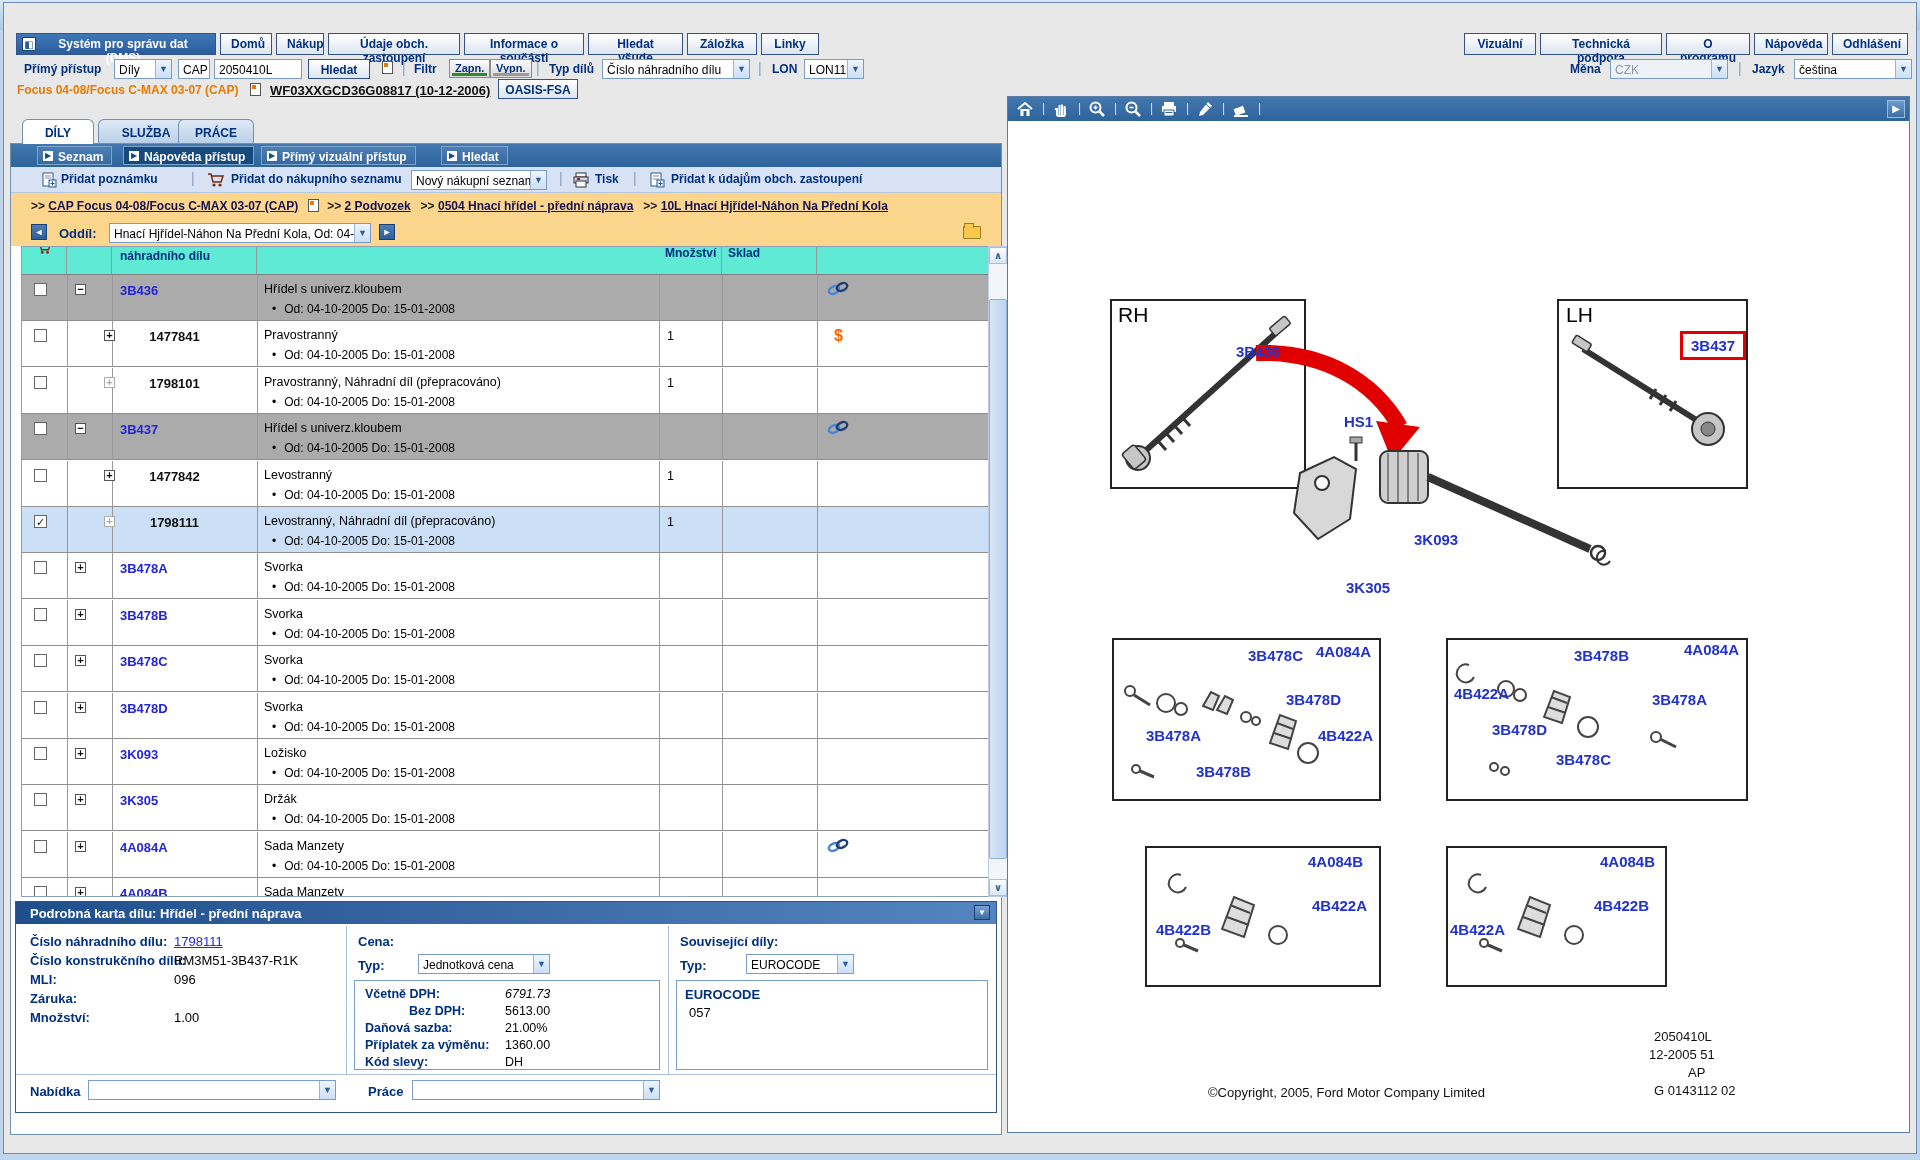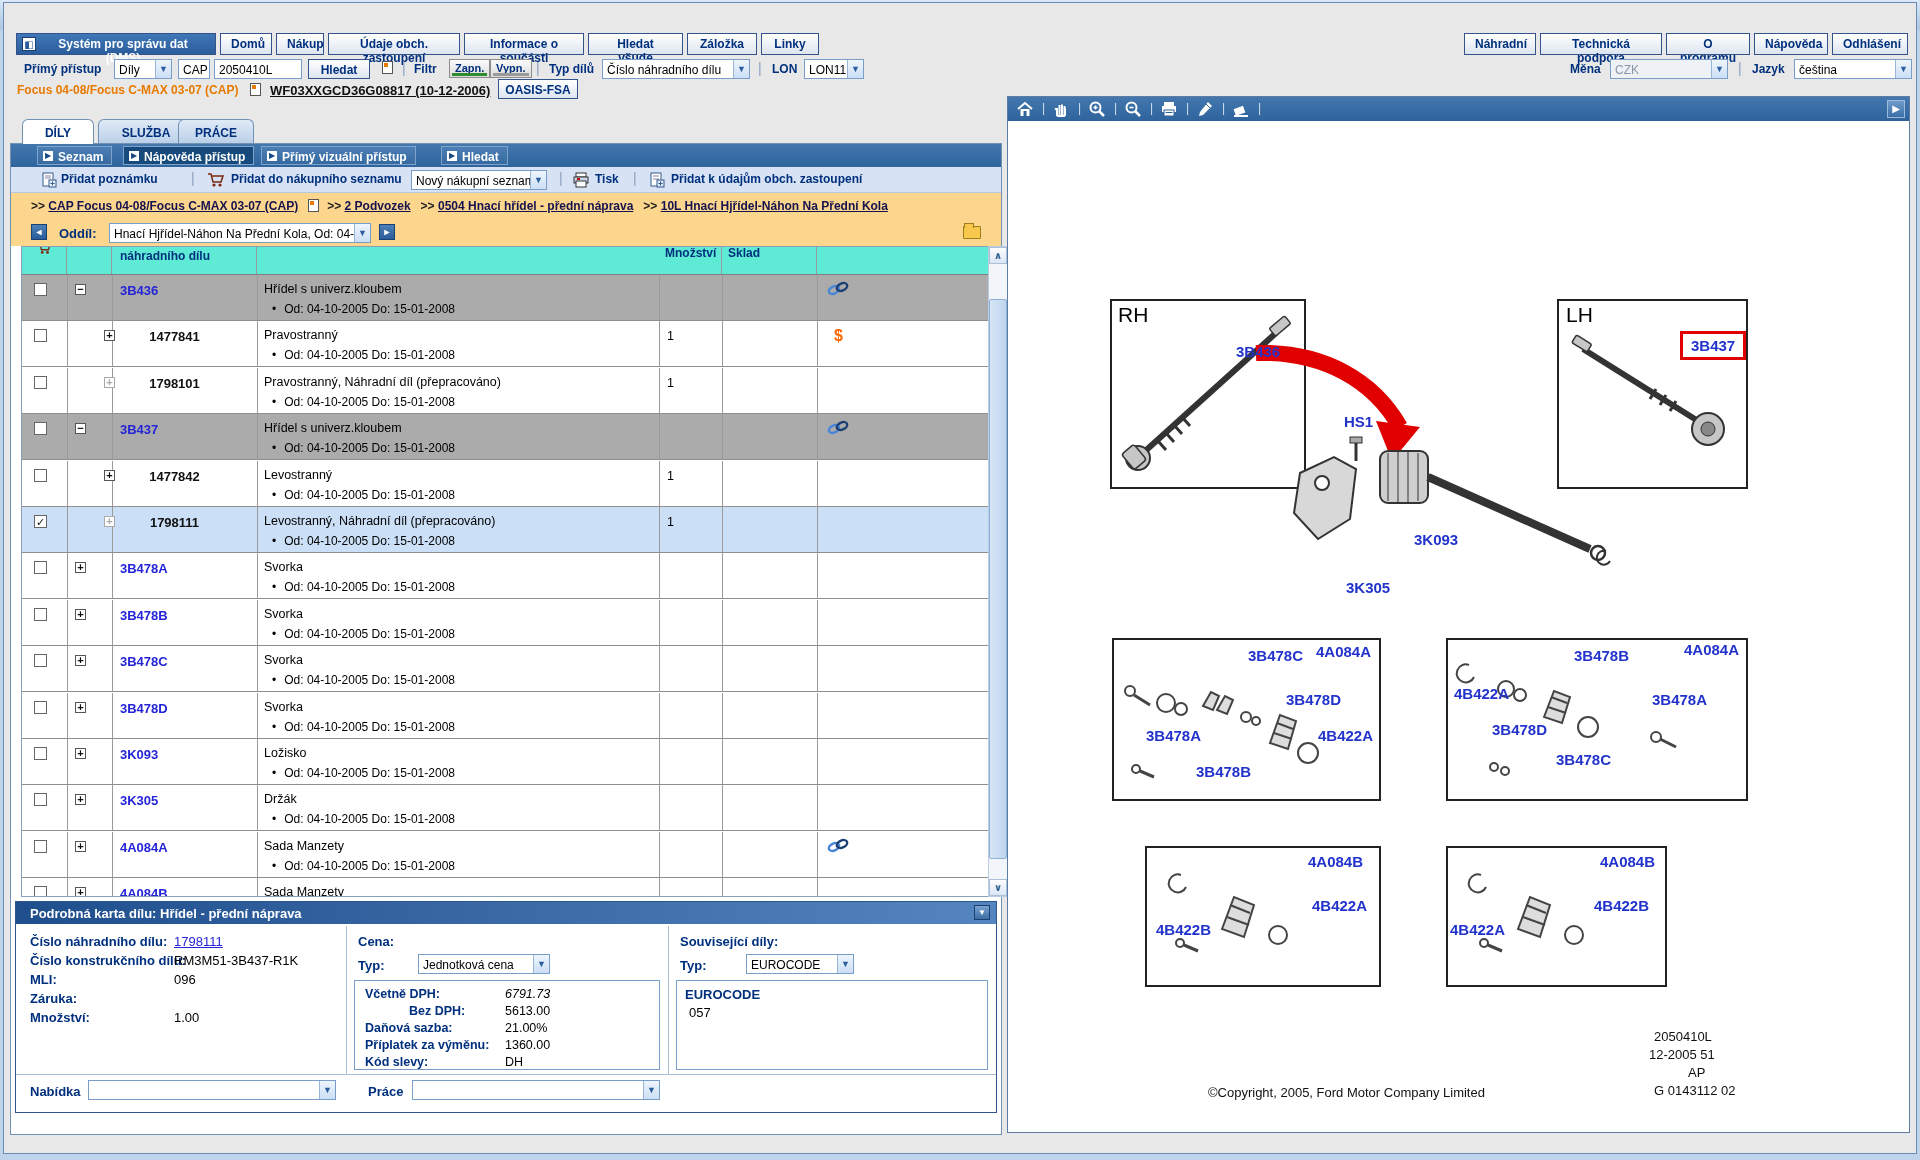--- a/index.html
+++ b/index.html
@@ -137,21 +137,21 @@
       <div class="navbtn" style="left: 264px; width: 48px;">Nákup</div>
       <div class="navbtn" style="left: 316px; width: 132px;">Údaje obch. zastoupení</div>
       <div class="navbtn" style="left: 452px; width: 120px;">Informace o součásti</div>
       <div class="navbtn" style="left: 576px; width: 95px;">Hledat všude</div>
       <div class="navbtn" style="left: 675px; width: 70px;">Záložka</div>
       <div class="navbtn" style="left: 749px; width: 58px;">Linky</div>
       <div class="navbtn" style="left: 1820px; width: 76px;">Odhlášení</div>
       <div class="navbtn" style="left: 1742px; width: 74px;">Nápověda</div>
       <div class="navbtn" style="left: 1654px; width: 84px;">O programu</div>
       <div class="navbtn" style="left: 1528px; width: 122px;">Technická podpora</div>
-      <div class="navbtn" style="left: 1452px; width: 72px;">Náhradní</div>
+      <div class="navbtn" style="left: 1452px; width: 72px;">Vizuální</div>
     </div>
 
   <div class="row2">
     <span class="lbl" style="left:12px">Přímý přístup</span>
     <div class="select" style="left:102px;width:58px"><span>Díly</span><span class="arr">▼</span></div>
     <div class="inputbox" style="left:166px;width:32px;text-align:center">CAP</div>
     <div class="inputbox" style="left:202px;width:88px">2050410L</div>
     <div class="pushbtn" style="left:296px;width:62px">Hledat</div>
     <span class="docicon" style="position:absolute;left:366px;top:3px"></span>
     <span class="sep" style="left:390px">|</span>

